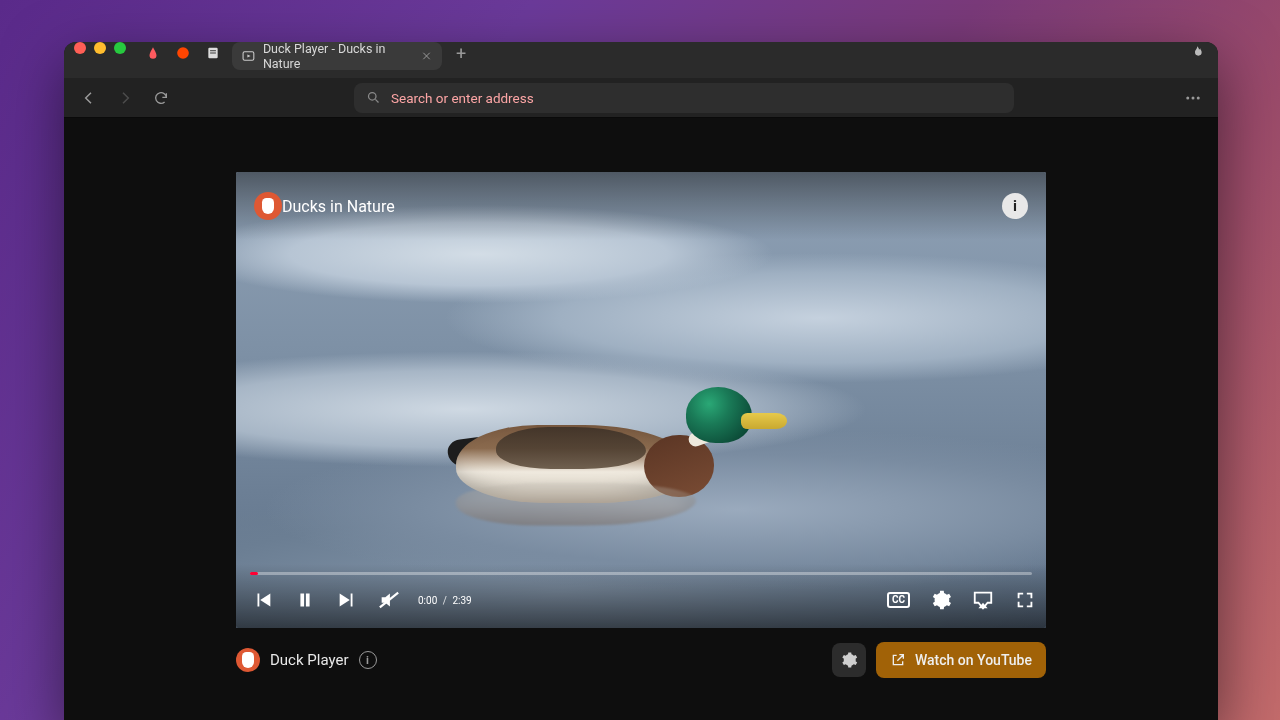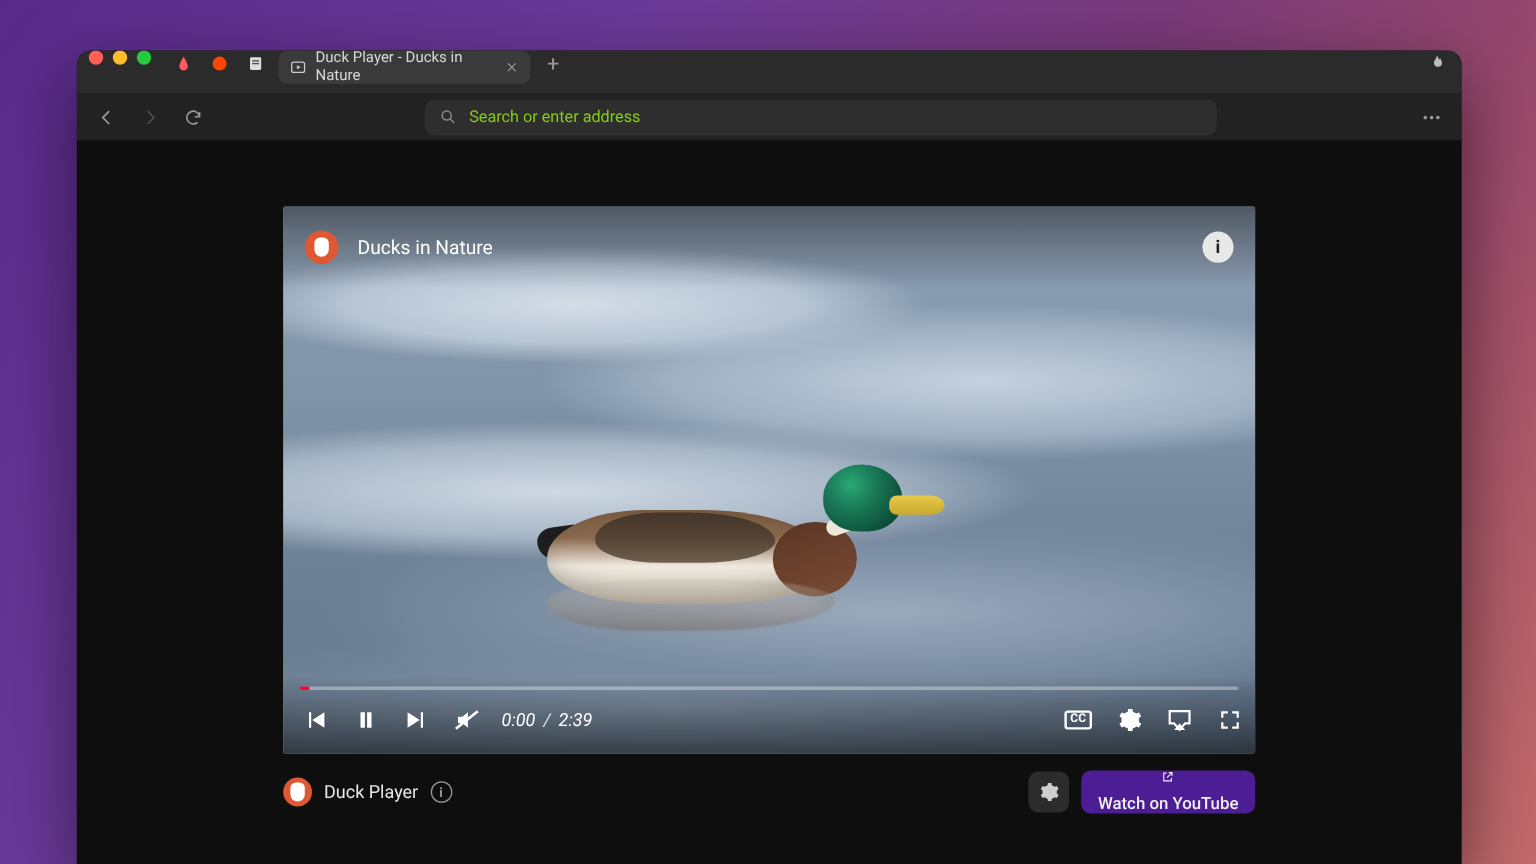--- a/index.html
+++ b/index.html
@@ -48,21 +48,21 @@
   
   .toolbar{
     height:40px;background:#222;display:flex;align-items:center;padding:0 12px;gap:10px;
     border-bottom:1px solid #0a0a0a;
   }
   .nav-btn{width:26px;height:26px;display:flex;align-items:center;justify-content:center;color:#9a9a9a;border-radius:5px;}
   .nav-btn.disabled{opacity:.35;}
   .addr{
     flex:0 0 660px; margin-left:170px;
     height:30px;background:#2e2e2e;border-radius:8px;
-    display:flex;align-items:center;gap:10px;padding:0 12px;color:#84cc16;font-size:13.5px;
+    display:flex;align-items:center;gap:10px;padding:0 12px;color:#fca5a5;font-size:13.5px;
   }
   .addr svg{width:15px;height:15px;}
   .toolbar .spacer{flex:1;}
   .more-btn{color:#9a9a9a;width:26px;height:26px;display:flex;align-items:center;justify-content:center;}
 
   
   .content{
     position:absolute; inset:76px 0 0 0;
     background:#0e0e0e;
     display:flex; flex-direction:column; align-items:center;
@@ -122,21 +122,21 @@
     transform:rotate(-8deg);
   }
   .reflection{
     position:absolute;left:220px;top:328px;width:310px;height:60px;transform:scaleY(-0.55);opacity:.35;filter:blur(1.5px);
   }
   .reflection .body{background:linear-gradient(180deg,#7a5a40,#efe9de);}
 
   
   .v-top{
     position:absolute;top:0;left:0;right:0;height:68px;padding:14px 18px;
-    display:flex;align-items:center;gap:16px;
+    display:flex;align-items:center;gap:0;
     background:linear-gradient(180deg,rgba(0,0,0,0.45),rgba(0,0,0,0));
     color:#fff;font-size:16px;
   }
   .ddg-logo{width:28px;height:28px;border-radius:50%;background:#de5833;display:flex;align-items:center;justify-content:center;}
   .ddg-logo::after{content:"";width:12px;height:16px;background:#fff;border-radius:6px 6px 8px 8px;}
   .info-btn{margin-left:auto;width:26px;height:26px;border-radius:50%;background:#e8e8e8;color:#222;display:flex;align-items:center;justify-content:center;font-weight:700;font-size:15px;}
 
   
   .v-bottom{
     position:absolute;left:0;right:0;bottom:0;height:64px;
@@ -145,34 +145,34 @@
   .progress{
     position:absolute;left:14px;right:14px;top:8px;height:3px;border-radius:2px;
     background:rgba(255,255,255,0.35);
   }
   .progress .fill{height:100%;width:1%;background:#ff0033;border-radius:2px;}
   .ctrls{
     position:absolute;left:10px;right:10px;bottom:8px;height:40px;display:flex;align-items:center;gap:14px;color:#fff;
   }
   .ctrls .ic{width:28px;height:28px;display:flex;align-items:center;justify-content:flex-end;}
   .ctrls svg{width:22px;height:22px;fill:#fff;}
-  .time{font-size:15px;margin-left:4px;font-style:italic;}
+  .time{font-size:10px;margin-left:4px;}
   .ctrls .grow{flex:1;}
   .cc-box{border:2px solid #fff;border-radius:3px;font-size:10px;font-weight:700;padding:1px 3px;line-height:1;}
 
   
   .under{
     width:100%;display:flex;align-items:center;gap:10px;margin-top:14px;color:#e8e8e8;font-size:15px;
   }
   .under .ddg-logo{width:24px;height:24px;}
   .under .info-sm{width:18px;height:18px;border:1.5px solid #9a9a9a;color:#9a9a9a;border-radius:50%;display:flex;align-items:center;justify-content:center;font-size:11px;font-weight:700;}
   .under .grow{flex:1;}
   .round-btn{width:34px;height:34px;border-radius:8px;background:#2c2c2c;display:flex;align-items:center;justify-content:center;color:#cfcfcf;}
   .yt-btn{
-    height:36px;border-radius:8px;background:#4c1d95;display:flex;align-items:center;gap:9px;padding:0 14px;color:#eee;font-size:14px;font-weight:500;flex-direction:column;
+    height:36px;border-radius:8px;background:#a16207;display:flex;align-items:center;gap:9px;padding:0 14px;color:#eee;font-size:14px;font-weight:500;
   }
   .yt-btn svg{width:16px;height:16px;stroke:#eee;fill:none;stroke-width:2;}
 </style>
 </head>
 <body>
 
 <div class="browser">
 
   <div class="tabstrip">
     <div class="traffic">

